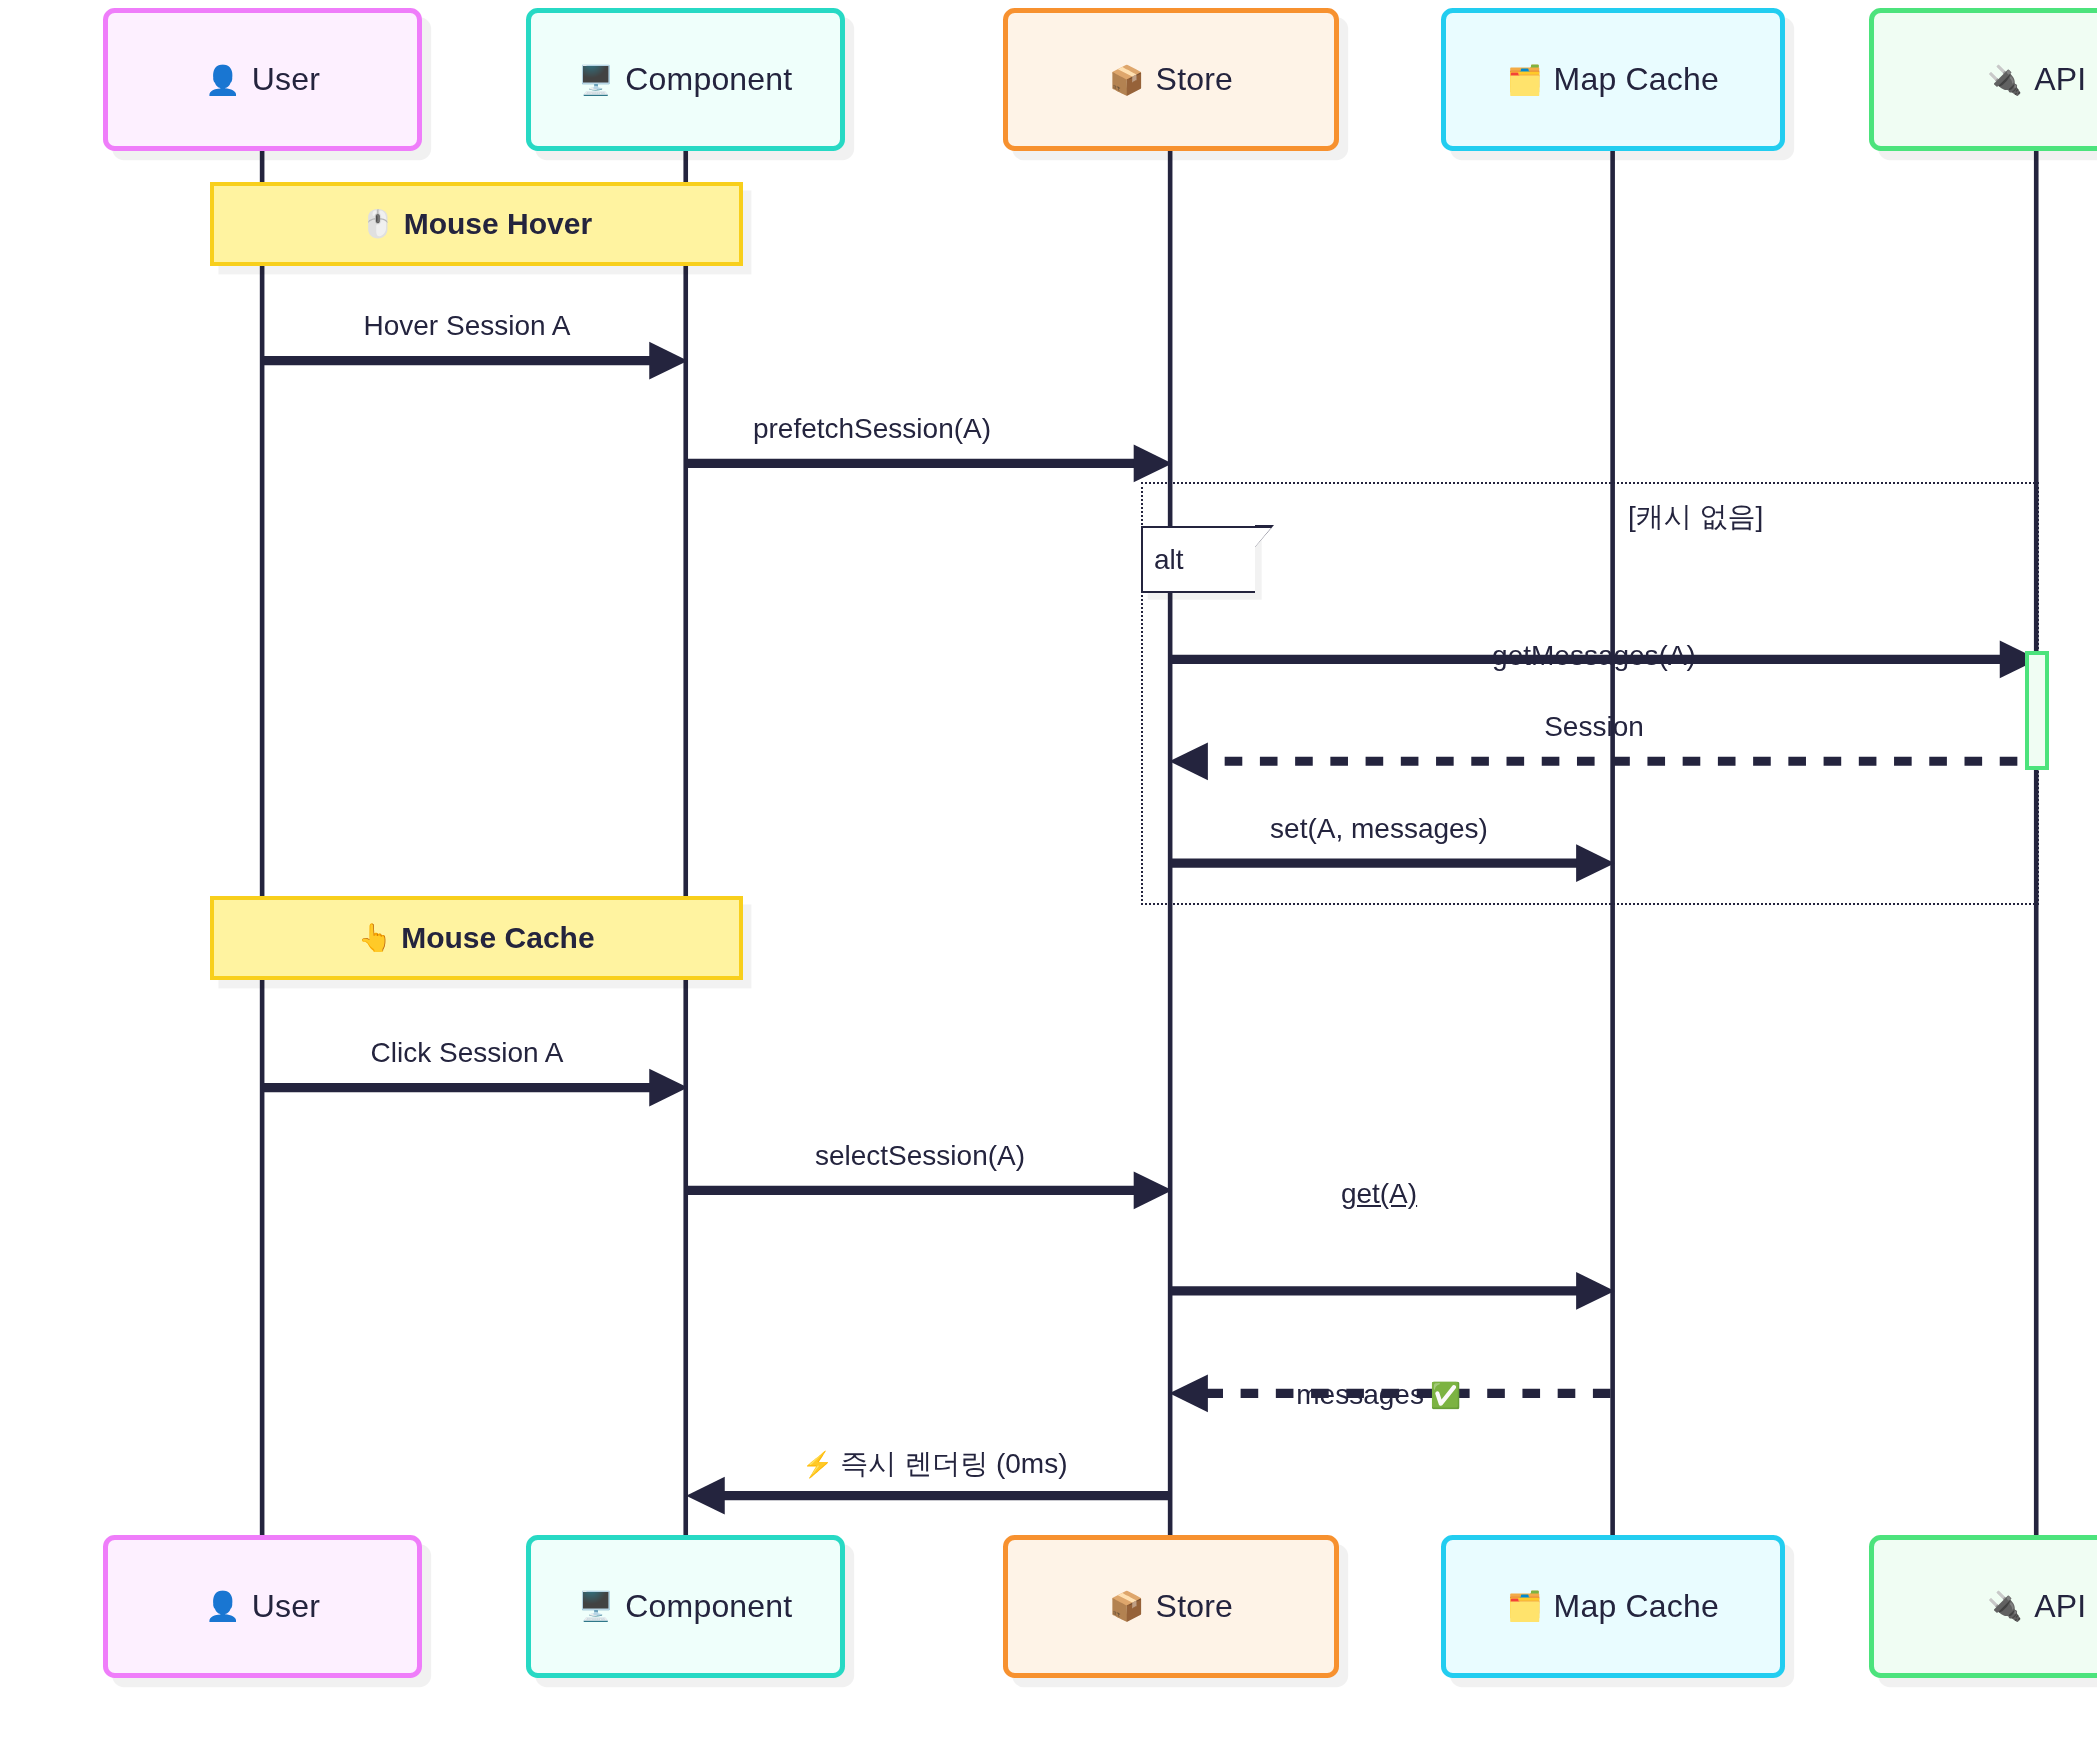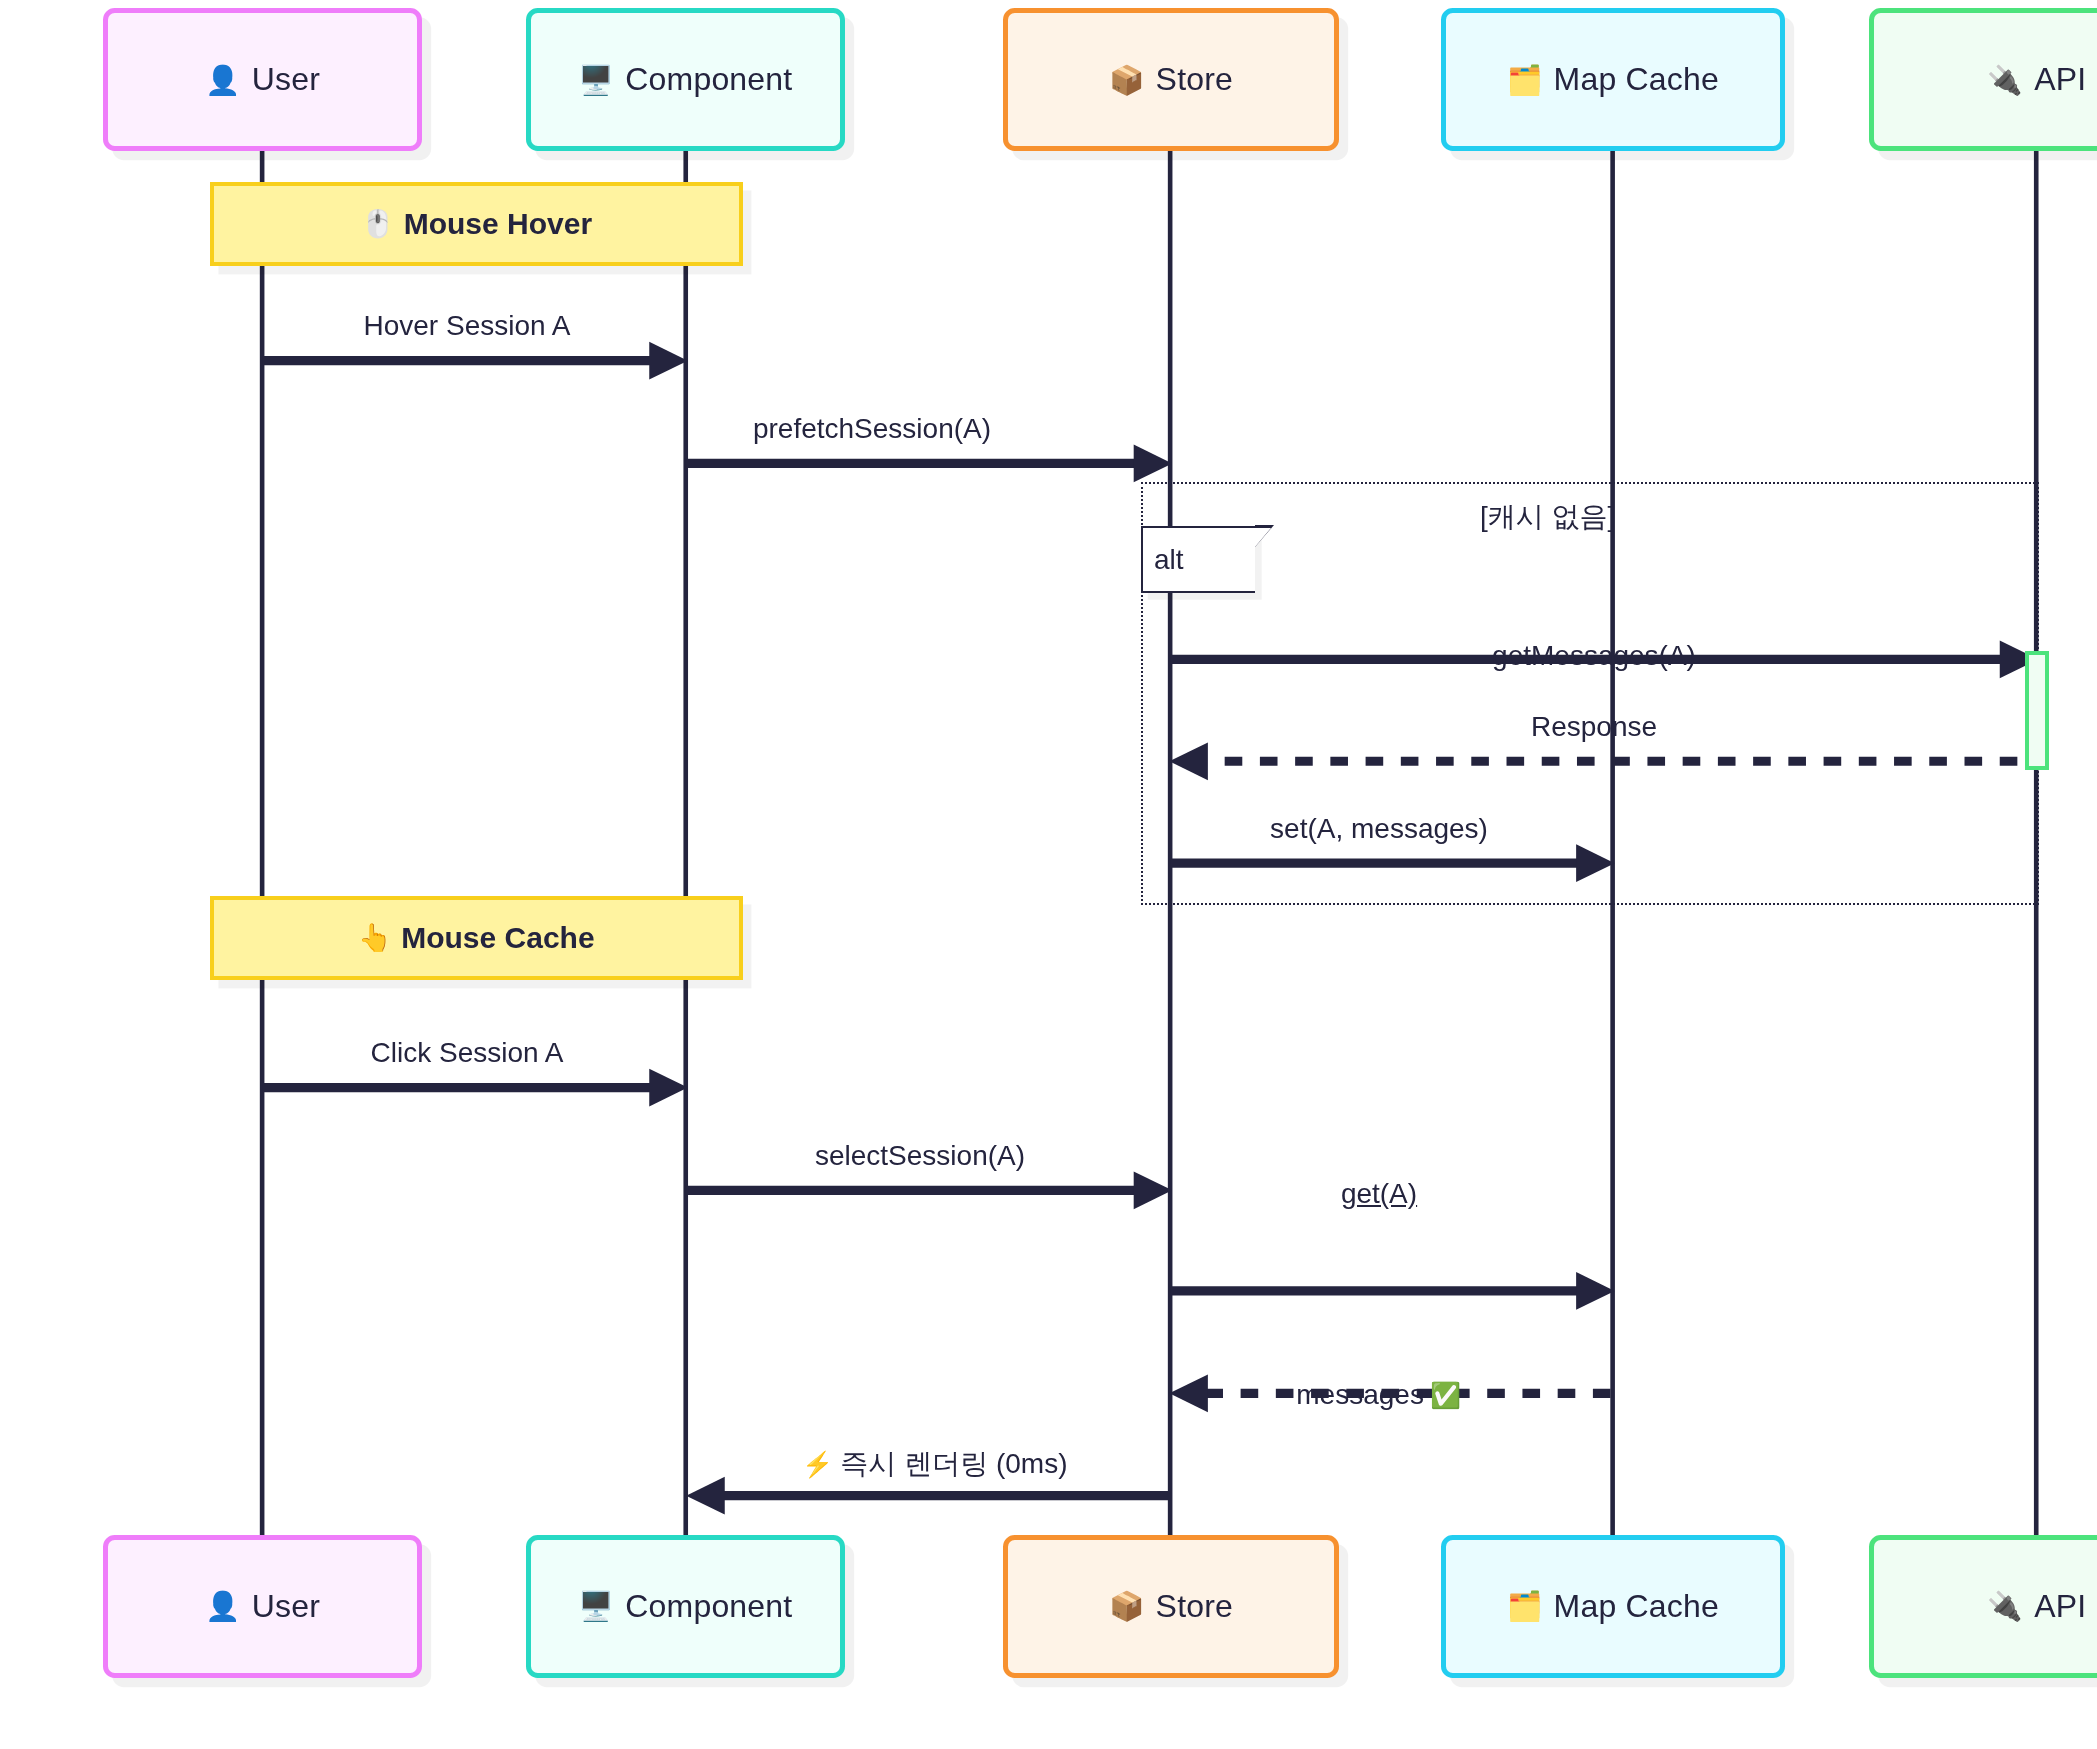--- a/index.html
+++ b/index.html
@@ -210,21 +210,21 @@
 
       <g>
         <line x1="2790" y1="3566" x2="1678" y2="3566"></line>
         <polygon points="1636,3566 1728,3521 1728,3611" fill="#24243e" stroke="none"></polygon>
       </g>
     </g>
   </svg>
 
   <div class="altbox" style="left:1141px; top:482px; width:898px; height:423px;"></div>
   <div class="alt-tab" style="left:1141px; top:482px; width:114px; height:67px;margin-top:44px;">alt</div>
-  <div class="alt-cond" style="left:1480px; top:498px;text-align:center;">[캐시 없음]</div>
+  <div class="alt-cond" style="left:1628px; top:498px;text-align:center;">[캐시 없음]</div>
 
   <div class="activation" style="left:2025px; top:651px; width:24px; height:119px; background:#f0fdf3; border:4.6px solid #4ce37c;"></div>
 
   <div class="participant" style="left:103px; top:8.4px; width:319px; height:143px; border-color:#ef7dfa; background:#fdf0ff;">
     <span class="plabel">
       <span class="picon">👤</span>
       <span>User</span>
     </span>
   </div>
 
@@ -304,21 +304,21 @@
       <span>Mouse Cache</span>
     </span>
   </div>
 
   <div class="msg-label" style="left:467px; top:310px;text-align:right;">Hover Session A</div>
 
   <div class="msg-label" style="left:872px; top:413px;">prefetchSession(A)</div>
 
   <div class="msg-label" style="left:1594px; top:640px;">getMessages(A)</div>
 
-  <div class="msg-label" style="left:1594px; top:711px;">Response</div>
+  <div class="msg-label" style="left:1594px; top:711px;">Session</div>
 
   <div class="msg-label" style="left:1379px; top:813px;">set(A, messages)</div>
 
   <div class="msg-label" style="left:467px; top:1037px;">Click Session A</div>
 
   <div class="msg-label" style="left:920px; top:1140px;">selectSession(A)</div>
 
   <div class="msg-label" style="left:1379px; top:1178px;text-decoration:underline;">get(A)</div>
 
   <div class="msg-label" style="left:1379px; top:1343px;margin-top:36px;">

